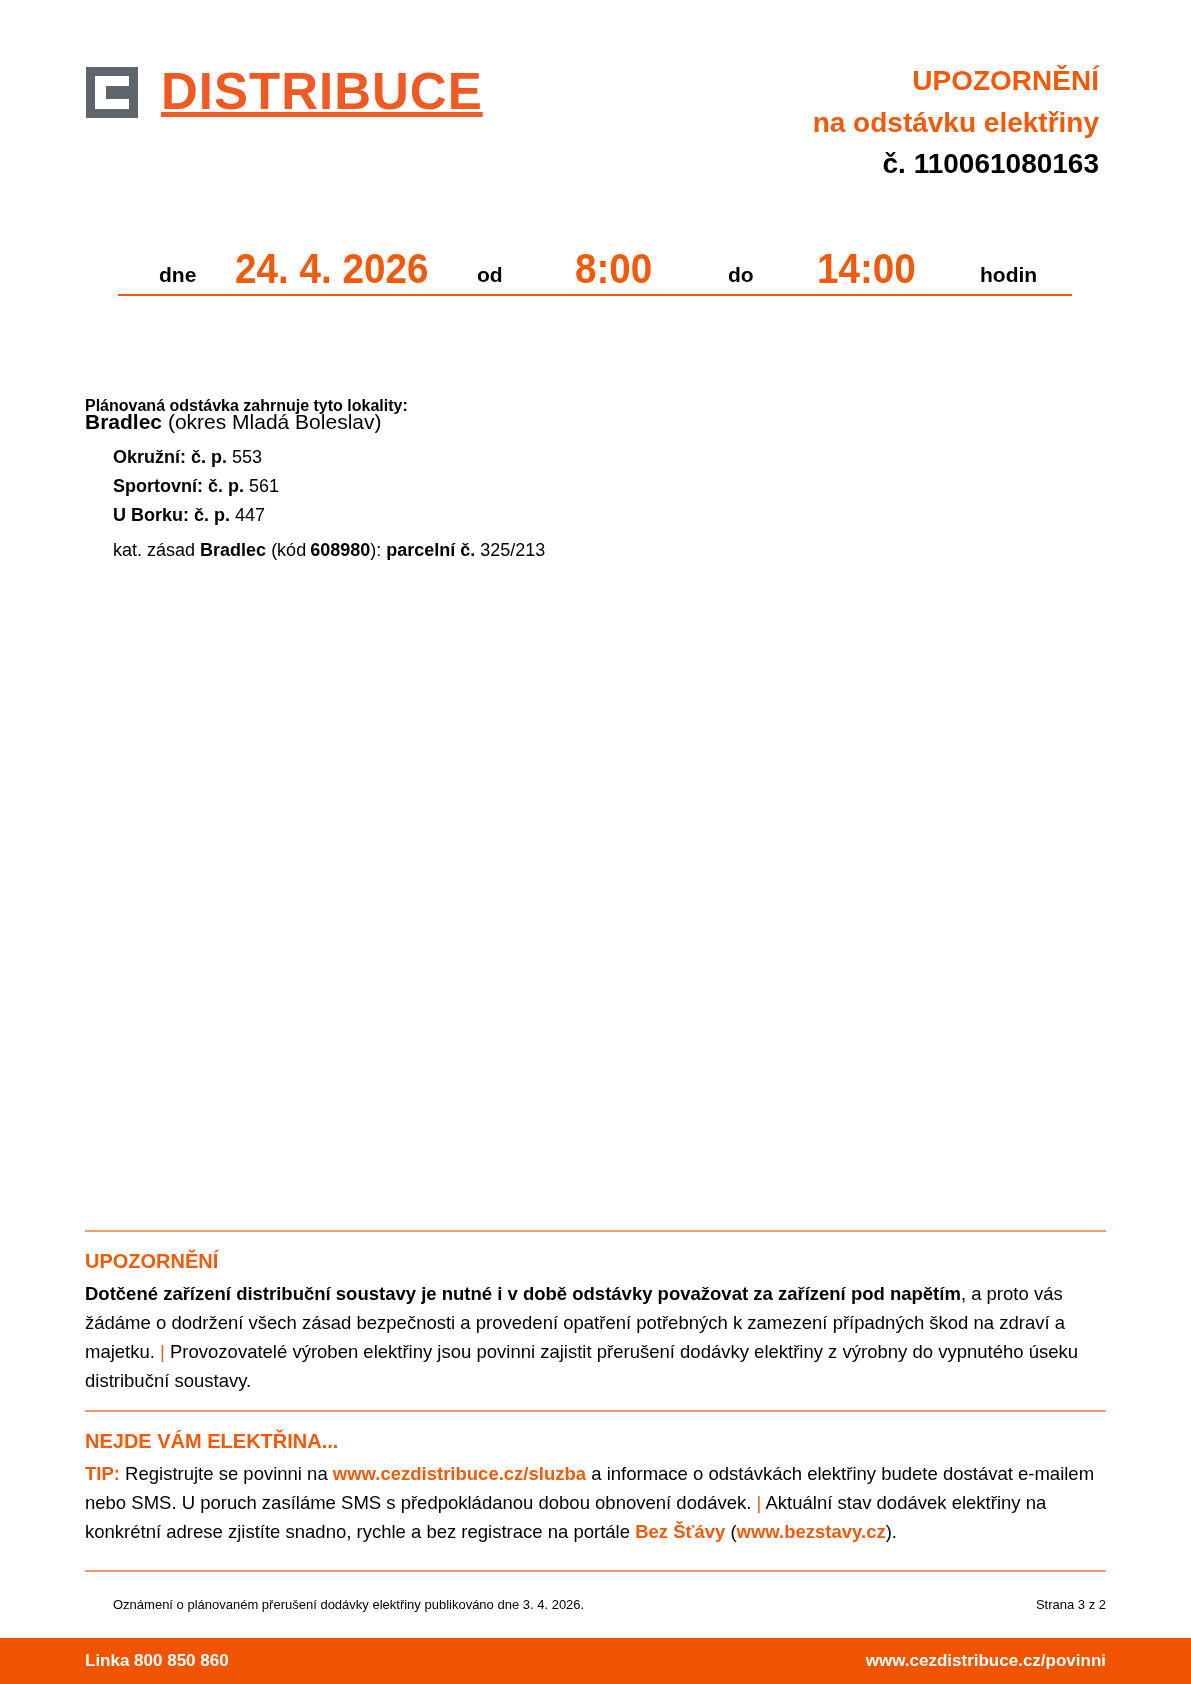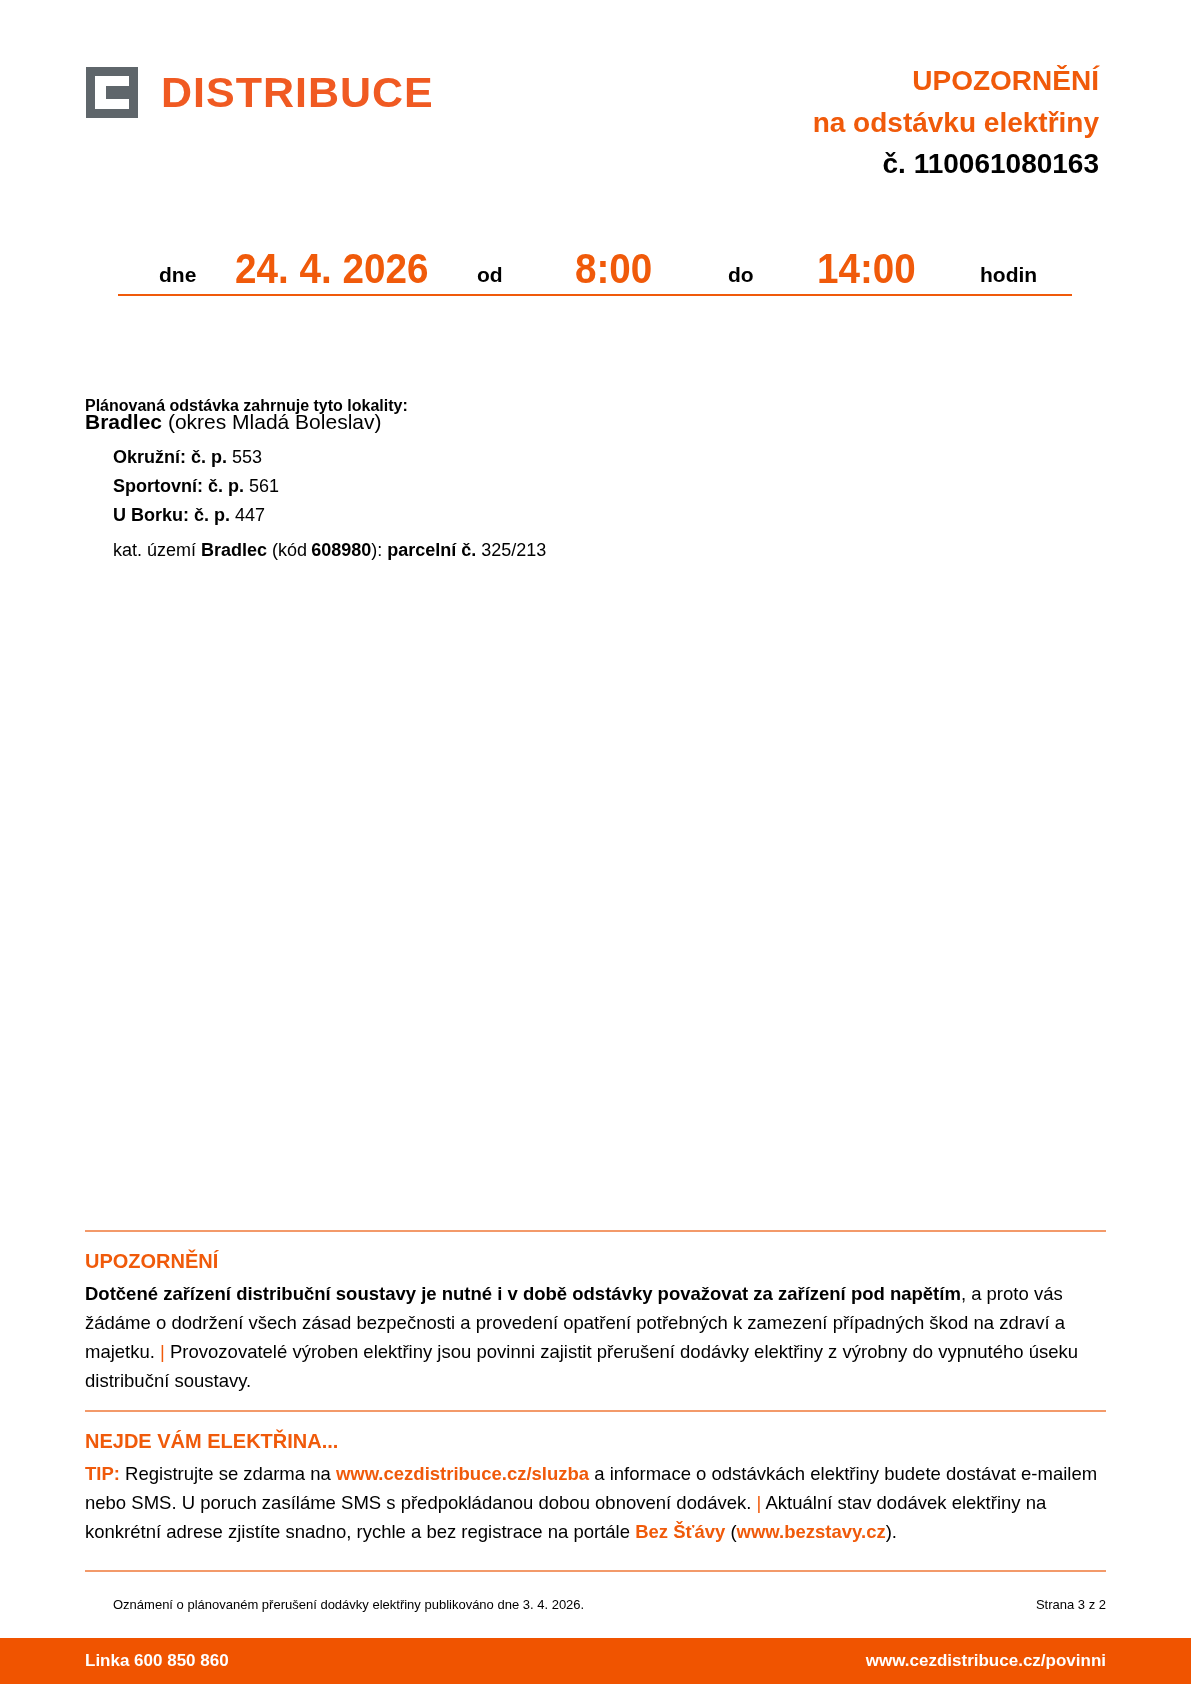--- a/index.html
+++ b/index.html
@@ -1,22 +1,22 @@
 <!DOCTYPE html>
 <html><head>
 <meta charset="utf-8">
 <style>
   html, body { margin: 0; padding: 0; background: #ffffff; }
   body { width: 1191px; height: 1684px; position: relative; overflow: hidden;
          font-family: "Liberation Sans", sans-serif; color: #000; }
   .abs { position: absolute; }
   .orange { color: #f05a0a; }
   .logo-box { left: 86px; top: 67px; width: 52px; height: 51px; background: #5f666b; }
-  .logo-text { left: 161px; top: 66px; font-size: 43px; font-weight: bold; color: #f05a22;
-               letter-spacing: 1px; line-height: 52px; }
+  .logo-text { left: 161px; top: 66px; font-size: 51px; font-weight: bold; color: #f05a22;
+               letter-spacing: 1px; line-height: 52px; text-decoration: underline; }
   .hdr { right: 92px; text-align: right; font-weight: bold; font-size: 28px; line-height: 42px; }
   .date-row { left: 118px; top: 240px; width: 954px; height: 54px; border-bottom: 2px solid #f05a0a; }
   .date-row span { position: absolute; font-weight: bold; }
   .lbl { font-size: 21px; bottom: 7px; }
   .big { font-size: 42px; bottom: 1px; color: #f05a0a; transform: scaleX(0.92); transform-origin: left bottom; }
   .sec-title { left: 85px; top: 360px; font-size: 16px; font-weight: bold; margin-top: 37px; }
   .town { left: 85px; top: 410px; font-size: 21px; }
   .street { left: 113px; font-size: 18px; }
   .rule { left: 85px; width: 1021px; height: 0; border-top: 2px solid #f39a6a; }
   .para { left: 85px; width: 1025px; font-size: 18.5px; line-height: 29px; }
@@ -63,48 +63,48 @@
 </div>
 <div class="abs street" style="top:476px;">
   <b>Sportovní: č. p.</b>
   <span>561</span>
 </div>
 <div class="abs street" style="top:505px;">
   <b>U Borku: č. p.</b>
   <span>447</span>
 </div>
 <div class="abs street" style="top:540px;">
-  <span>kat. území</span>
+  <span>kat. zásad</span>
   <b>Bradlec</b>
   <span>(kód</span><b style="margin-left:4px;">608980</b><span>):</span>
   <b>parcelní č.</b>
   <span>325/213</span>
 </div>
 
 <div class="abs rule" style="top:1230px;"></div>
 <div class="abs para-h" style="top:1250px;">UPOZORNĚNÍ</div>
 <div class="abs para" style="top:1279px;">
   <b>Dotčené zařízení distribuční soustavy je nutné i v době odstávky považovat za zařízení pod napětím</b><span>, a proto vás žádáme o dodržení všech zásad bezpečnosti a provedení opatření potřebných k zamezení případných škod na zdraví a majetku.</span>
   <span class="orange">|</span>
   <span>Provozovatelé výroben elektřiny jsou povinni zajistit přerušení dodávky elektřiny z výrobny do vypnutého úseku distribuční soustavy.</span>
 </div>
 
 <div class="abs rule" style="top:1410px;"></div>
 <div class="abs para-h" style="top:1430px;">NEJDE VÁM ELEKTŘINA...</div>
 <div class="abs para" style="top:1459px;">
   <b class="orange">TIP:</b>
-  <span>Registrujte se zdarma na</span>
+  <span>Registrujte se povinni na</span>
   <b class="orange">www.cezdistribuce.cz/sluzba</b>
   <span>a informace o odstávkách elektřiny budete dostávat e-mailem nebo SMS. U poruch zasíláme SMS s předpokládanou dobou obnovení dodávek.</span>
   <span class="orange">|</span>
   <span>Aktuální stav dodávek elektřiny na konkrétní adrese zjistíte snadno, rychle a bez registrace na portále</span>
   <b class="orange">Bez Šťávy</b>
   <span>(</span><b class="orange">www.bezstavy.cz</b><span>).</span>
 </div>
 
 <div class="abs rule" style="top:1570px;"></div>
 <div class="abs small" style="left:85px; top:1597px;">Oznámení o plánovaném přerušení dodávky elektřiny publikováno dne 3. 4. 2026.</div>
 <div class="abs small" style="right:85px; top:1597px;">Strana 3 z 2</div>
 
 <div class="abs footer-bar">
-  <span style="left:85px;">Linka 600 850 860</span>
+  <span style="left:85px;">Linka 800 850 860</span>
   <span style="right:85px;">www.cezdistribuce.cz/povinni</span>
 </div>
 
 </body></html>

